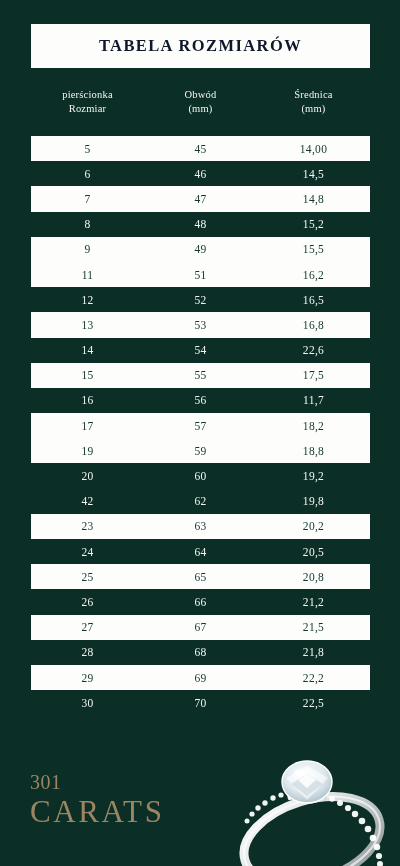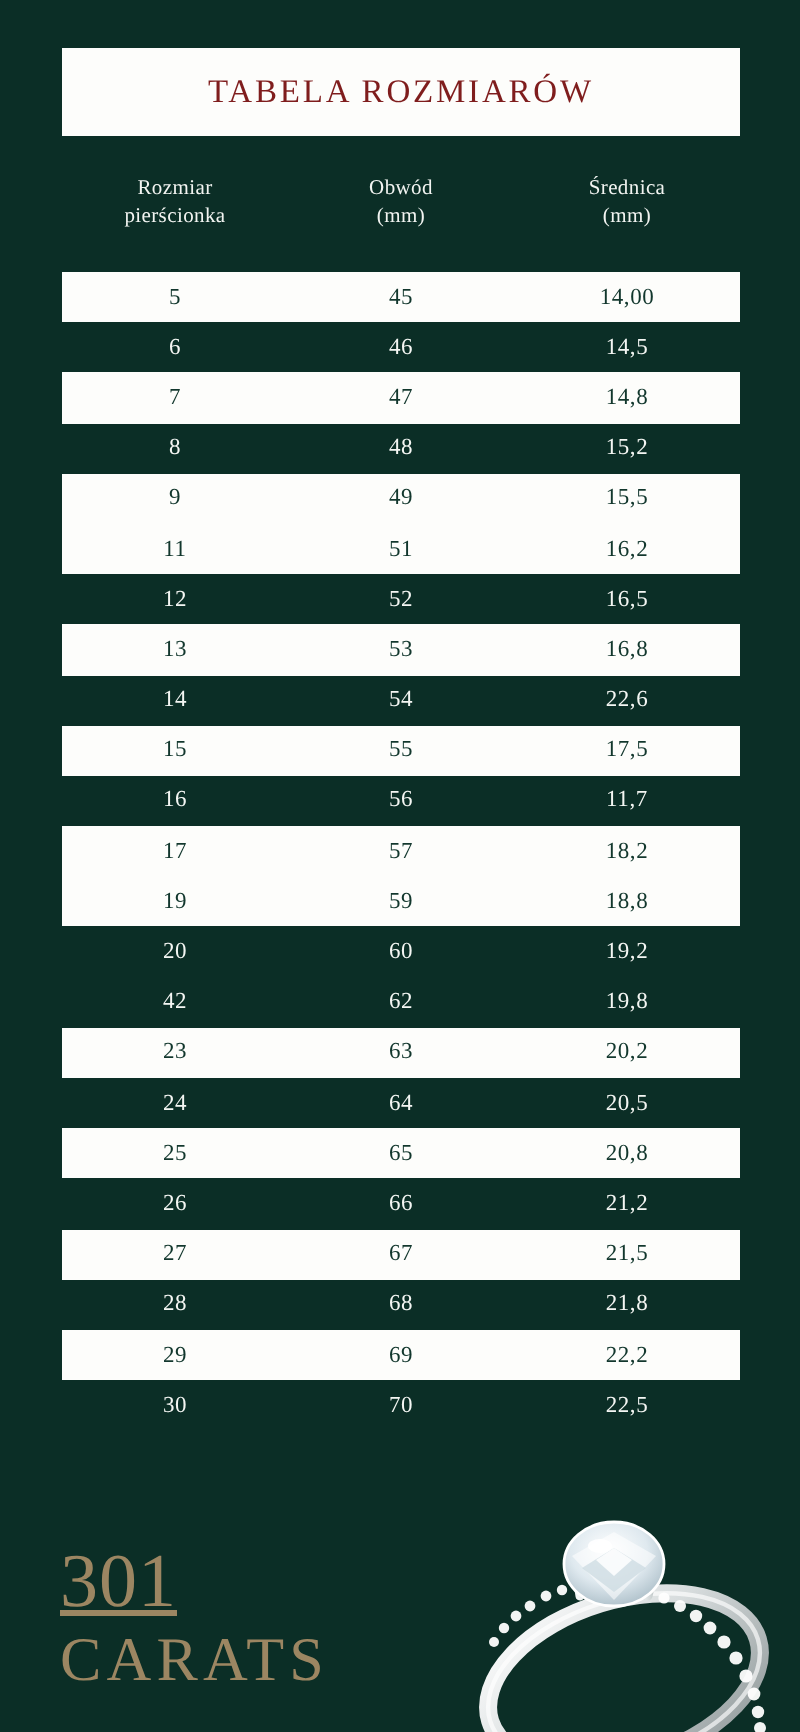--- a/index.html
+++ b/index.html
@@ -21,24 +21,24 @@
     left: 31px;
     top: 24px;
     width: 339px;
     height: 44px;
     background: #fdfdfb;
     display: flex;
     align-items: center;
     justify-content: center;
   }
   #title-card .title-text {
-    color: #7f1d1d;
+    color: #0f172a;
     font-size: 16.5px;
     letter-spacing: 1.4px;
-    font-weight: 400;
+    font-weight: 700;
     white-space: nowrap;
   }
 
   
   #col-headers {
     position: absolute;
     left: 31px;
     top: 88px;
     width: 339px;
     display: flex;
@@ -88,24 +88,23 @@
 
   
   #brand {
     position: absolute;
     left: 30px;
     top: 772px;
     color: #9c8662;
     line-height: 1;
   }
   #brand .brand-num {
-    font-size: 38px;
+    font-size: 20px;
     letter-spacing: 0.5px;
     display: block;
-    text-decoration: underline;
   }
   #brand .brand-word {
     font-size: 31px;
     letter-spacing: 2.6px;
     display: block;
     margin-top: 4px;
   }
 
   
   #ring-figure {
@@ -122,22 +121,22 @@
 </style>
 </head>
 <body>
 
 <div id="title-card">
   <div class="title-text">TABELA ROZMIARÓW</div>
 </div>
 
 <div id="col-headers">
     <div class="col-head">
+      <span>pierścionka</span>
       <span>Rozmiar</span>
-      <span>pierścionka</span>
     </div>
     <div class="col-head">
       <span>Obwód</span>
       <span>(mm)</span>
     </div>
     <div class="col-head">
       <span>Średnica</span>
       <span>(mm)</span>
     </div>
   </div>

